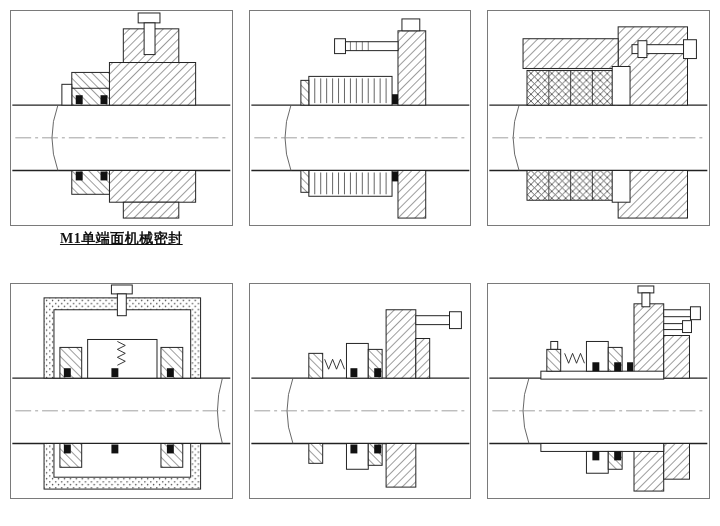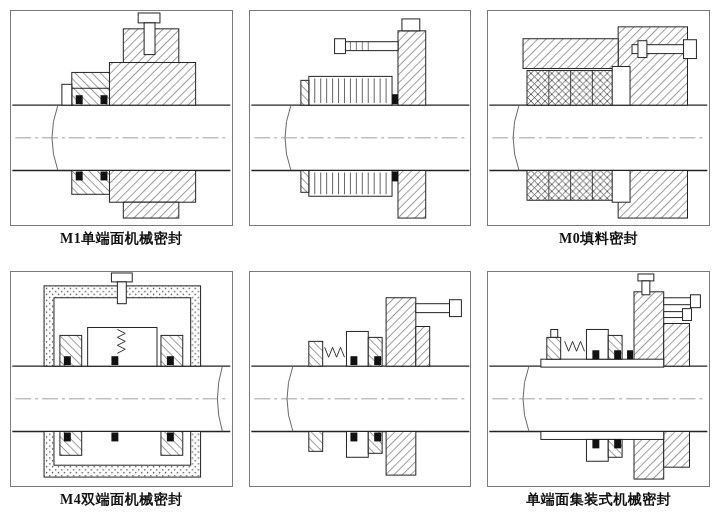--- a/index.html
+++ b/index.html
@@ -36,20 +36,21 @@
   }
   .frame svg { display: block; width: 100%; height: 100%; }
   figcaption.caption {
     text-align: center;
     font-weight: bold;
     font-size: 14px;
     line-height: 20px;
     margin-top: 3px;
     color: #111111;
     letter-spacing: 0.5px;
+    text-decoration: underline;
   }
 </style>
 </head>
 <body>
 
 <svg width="0" height="0" style="position:absolute" aria-hidden="true">
   <defs>
     <pattern id="hatch" width="6" height="6" patternUnits="userSpaceOnUse" patternTransform="rotate(45)">
       <rect width="6" height="6" fill="#ffffff"></rect>
       <line x1="0" y1="0" x2="0" y2="6" stroke="#3a3a3a" stroke-width="1"></line>
@@ -161,21 +162,20 @@
 
           <rect x="124" y="56" width="18" height="39" fill="#fff"></rect>
           <rect x="124" y="161" width="18" height="32" fill="#fff"></rect>
 
           <rect x="144" y="34" width="54" height="9" fill="#fff"></rect>
           <rect x="196" y="29" width="13" height="19" fill="#fff"></rect>
           <rect x="150" y="30" width="9" height="17" fill="#fff"></rect>
         </g>
       </svg>
     </div>
-    <figcaption class="caption">M0填料密封</figcaption>
   </figure>
 
   <figure class="panel">
     <div class="frame">
       <svg viewBox="0 0 220 216" preserveAspectRatio="xMidYMid meet">
         <g stroke="#222" stroke-width="1" fill="none">
 
           <rect x="0" y="95" width="220" height="66" fill="#fff" stroke="none"></rect>
           <line x1="0" y1="95" x2="220" y2="95" stroke-width="1.3"></line>
           <line x1="0" y1="161" x2="220" y2="161" stroke-width="1.3"></line>
@@ -199,21 +199,20 @@
           <rect x="32" y="161" width="158" height="46" fill="url(#dots)"></rect>
           <rect x="42" y="161" width="138" height="34" fill="#fff"></rect>
           <rect x="48" y="161" width="22" height="24" fill="url(#hatchb)"></rect>
           <rect x="150" y="161" width="22" height="24" fill="url(#hatchb)"></rect>
           <rect x="52" y="162" width="7" height="9" fill="#111" stroke="none"></rect>
           <rect x="100" y="162" width="7" height="9" fill="#111" stroke="none"></rect>
           <rect x="156" y="162" width="7" height="9" fill="#111" stroke="none"></rect>
         </g>
       </svg>
     </div>
-    <figcaption class="caption">M4双端面机械密封</figcaption>
   </figure>
 
   <figure class="panel">
     <div class="frame">
       <svg viewBox="0 0 220 216" preserveAspectRatio="xMidYMid meet">
         <g stroke="#222" stroke-width="1" fill="none">
 
           <rect x="0" y="95" width="220" height="66" fill="#fff" stroke="none"></rect>
           <line x1="0" y1="95" x2="220" y2="95" stroke-width="1.3"></line>
           <line x1="0" y1="161" x2="220" y2="161" stroke-width="1.3"></line>
@@ -280,16 +279,15 @@
           <rect x="126" y="79" width="7" height="9" fill="#111" stroke="none"></rect>
           <rect x="139" y="79" width="6" height="9" fill="#111" stroke="none"></rect>
 
           <rect x="98" y="169" width="22" height="22" fill="#fff"></rect>
           <rect x="120" y="169" width="14" height="18" fill="url(#hatchb)"></rect>
           <rect x="104" y="169" width="7" height="9" fill="#111" stroke="none"></rect>
           <rect x="126" y="169" width="7" height="9" fill="#111" stroke="none"></rect>
         </g>
       </svg>
     </div>
-    <figcaption class="caption">单端面集装式机械密封</figcaption>
   </figure>
 
 </div>
 
 </body></html>

